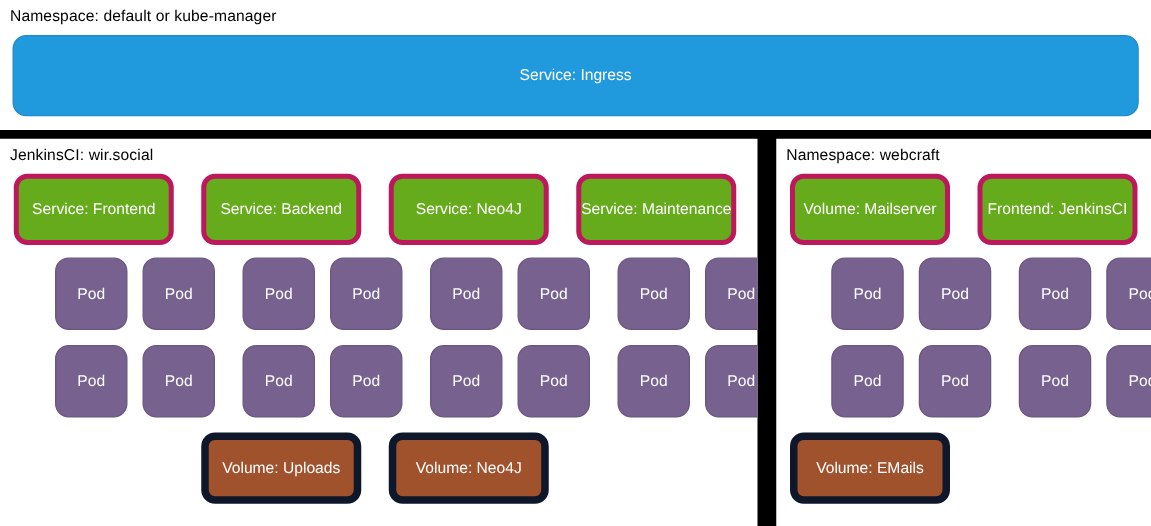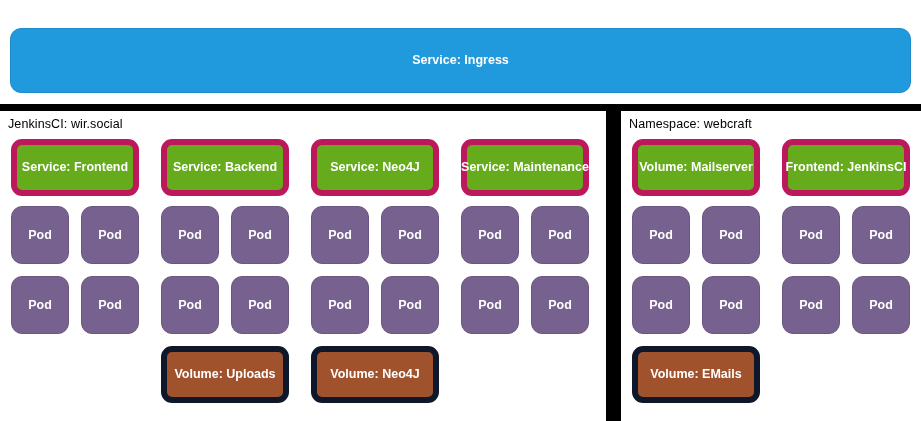--- a/index.html
+++ b/index.html
@@ -48,25 +48,24 @@
     box-sizing: border-box;
     border-radius: 10px;
     display: flex;
     align-items: center;
     justify-content: center;
     color: #ffffff;
     font-size: 12.5px;
     text-align: center;
     line-height: 1.2;
     white-space: nowrap;
-    font-weight: bold;
   }
   .node.service {
     background: #65ab1c;
-    border: 6px solid #be185d;
+    border: 4px solid #be185d;
     border-radius: 11px;
   }
   .node.ingress {
     background: #2199dd;
     border: 1px solid #1d8ccb;
     border-radius: 11px;
   }
   .node.pod {
     background: #76618f;
     border: 1px solid #6a5781;
@@ -102,20 +101,21 @@
   .pod-grid {
     position: absolute;
     left: 0;
     top: 67px;
     width: 128px;
   }
   .pod-box {
     position: absolute;
     width: 58px;
     height: 58px;
+    margin-left: 33px;
   }
   .pod-box.c0 { left: 0; }
   .pod-box.c1 { left: 70px; }
   .pod-box.r0 { top: 0; }
   .pod-box.r1 { top: 70px; }
 
   .volume-box {
     position: absolute;
     left: 0;
     top: 207px;
@@ -132,20 +132,21 @@
   
   #ns-right .col.k0 { left: 11px;  }
   #ns-right .col.k1 { left: 161px; }
 </style>
 </head>
 <body>
 
 <div id="canvas">
 
   <div class="ns-panel" id="ns-top">
+    <div class="ns-label">Namespace: default or kube-manager</div>
 
     <div class="node ingress" id="ingress-box">
       <span>Service: Ingress</span>
     </div>
   </div>
 
   <div class="ns-panel" id="ns-left">
     <div class="ns-label">JenkinsCI: wir.social</div>
 
     <div class="col k0">

